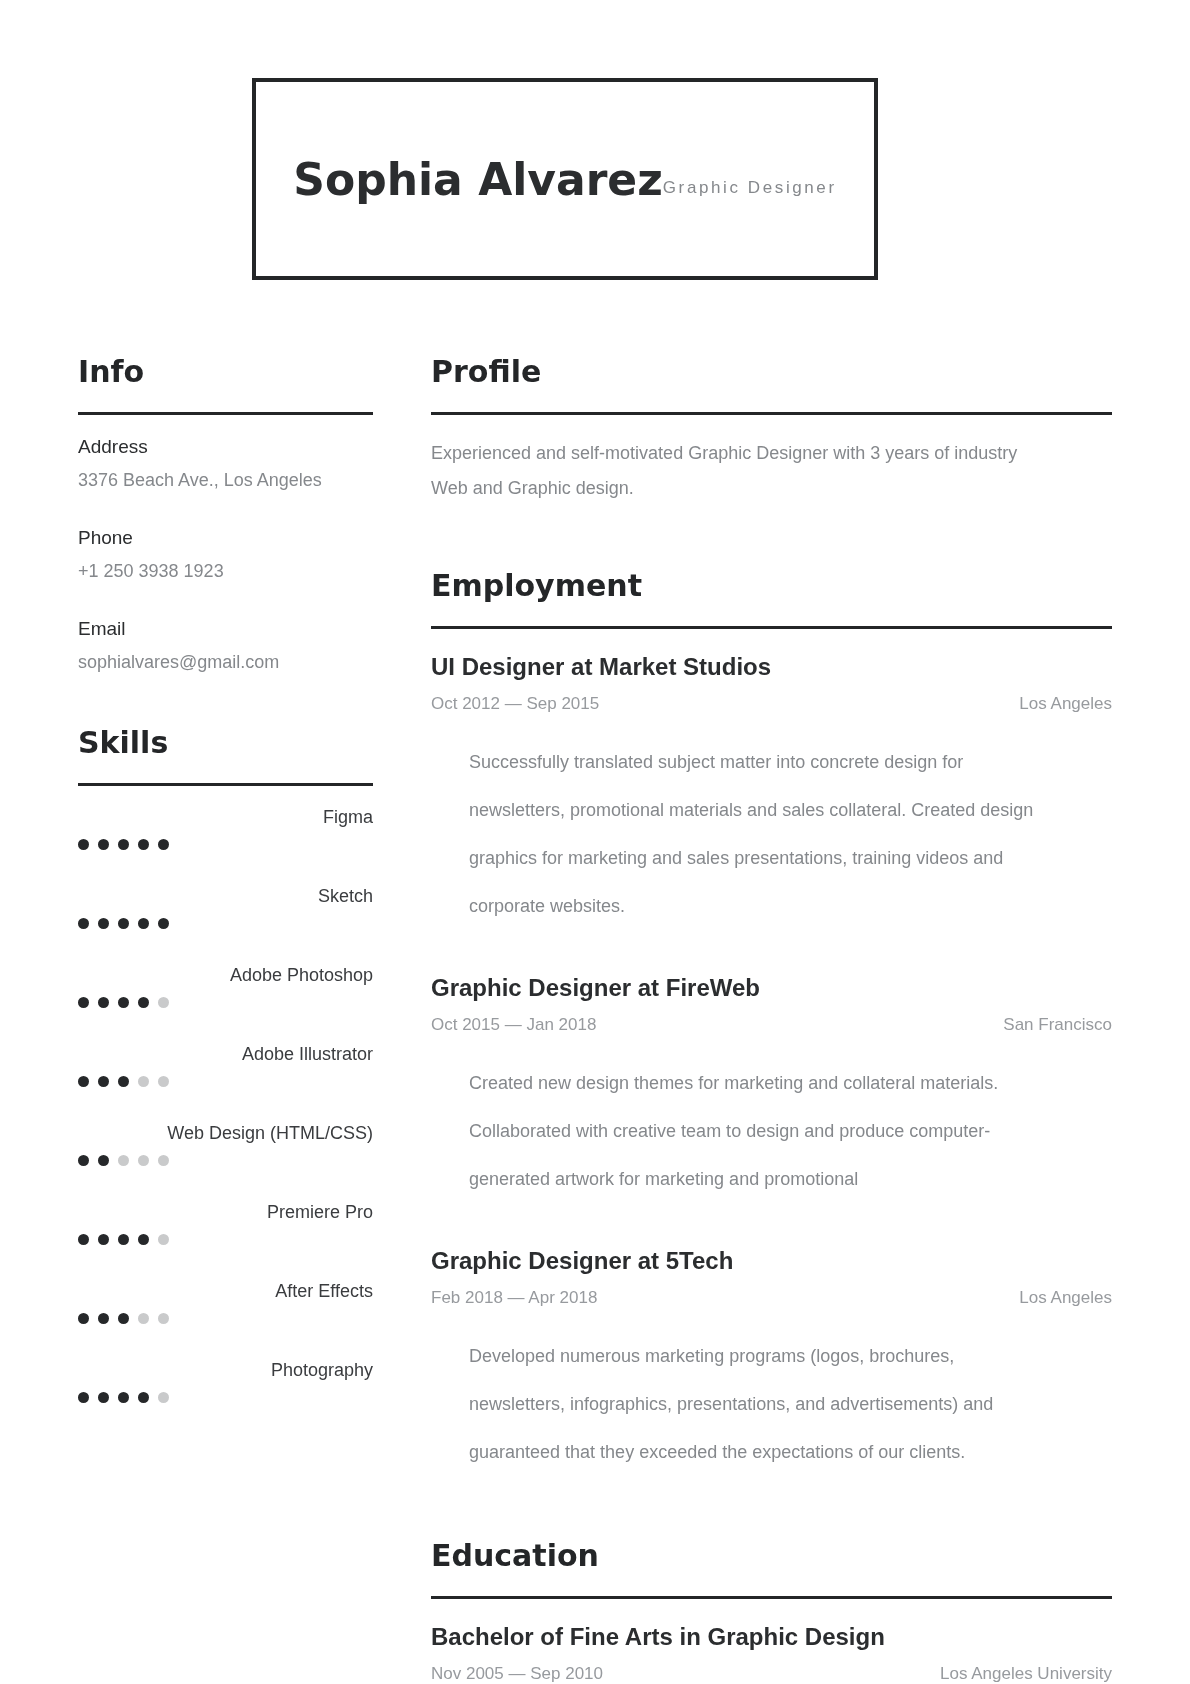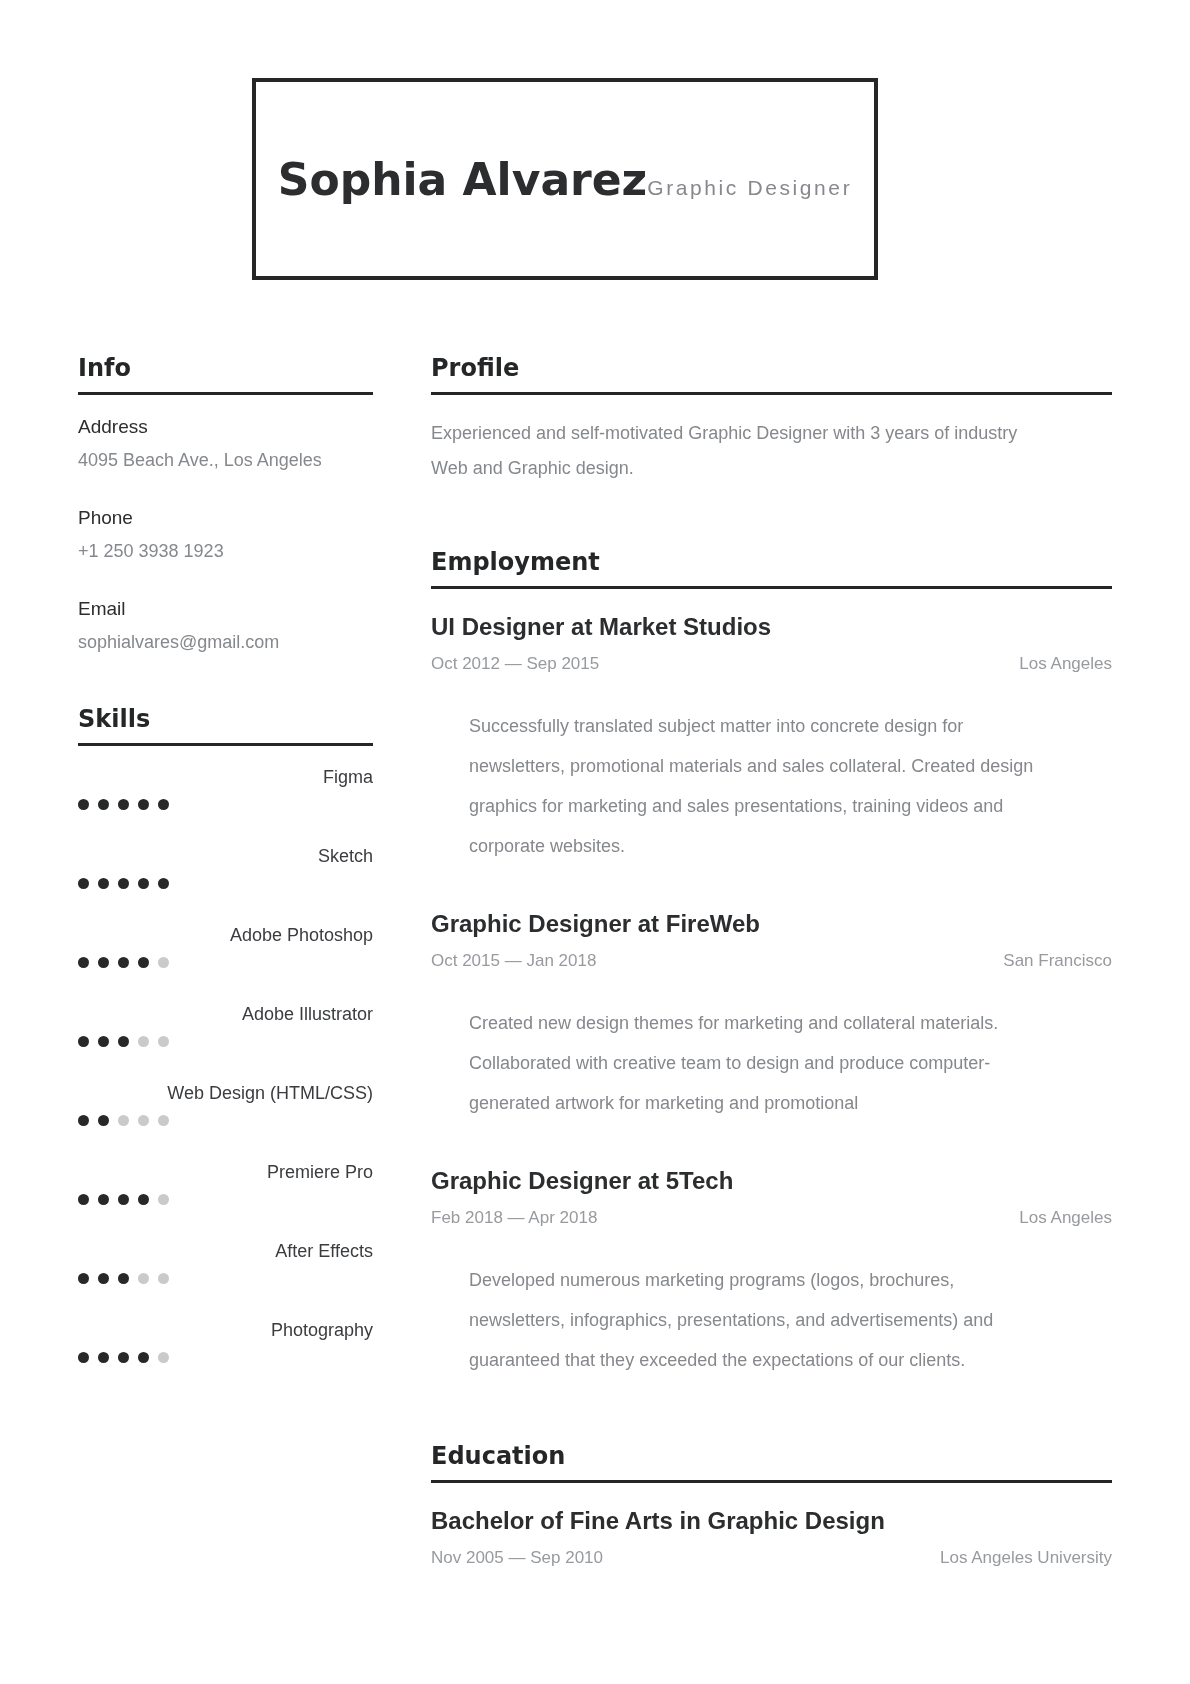--- a/index.html
+++ b/index.html
@@ -26,40 +26,40 @@
   }
   .person-name {
     font-family: "DejaVu Sans", sans-serif;
     font-size: 44px;
     font-weight: 700;
     color: #2b2d2f;
     letter-spacing: 0px;
   }
   .person-role {
     margin-top: 17px;
-    font-size: 21px;
+    font-size: 17px;
     color: #85888c;
     letter-spacing: 2.6px;
   }
 
   
   .columns {
     display: flex;
     padding: 0 78px;
     margin-top: 74px;
   }
   .col-left  { width: 295px; flex: none; }
   .col-right { flex: 1; margin-left: 58px; }
 
   .section-heading {
     font-family: "DejaVu Sans", sans-serif;
-    font-size: 24px;
+    font-size: 30px;
     font-weight: 700;
     color: #242628;
-    padding-bottom: 10px;
+    padding-bottom: 23px;
     border-bottom: 3px solid #242628;
   }
 
   
   .info-fields { margin-top: 21px; }
   .field { margin-bottom: 36px; }
   .field-label {
     font-size: 19px;
     font-weight: 400;
     color: #2b2d2f;
@@ -109,46 +109,46 @@
   }
   .job-meta {
     margin-top: 13px;
     display: flex;
     justify-content: space-between;
     font-size: 17px;
     color: #979a9e;
     gap: 18px;
   }
   .job-desc {
-    margin-top: 32px;
+    margin-top: 24px;
     margin-left: 38px;
     font-size: 18px;
     color: #85888c;
-    line-height: 40px;
+    line-height: 48px;
     max-width: 570px;
   }
 </style>
 </head>
 <body>
 
 <div class="header-box">
   <div class="person-name">Sophia Alvarez</div>
   <div class="person-role">Graphic Designer</div>
 </div>
 
 <div class="columns">
 
   <div class="col-left">
 
     <div>
       <div class="section-heading">Info</div>
       <div class="info-fields">
         <div class="field">
           <div class="field-label">Address</div>
-          <div class="field-value">4095 Beach Ave., Los Angeles</div>
+          <div class="field-value">3376 Beach Ave., Los Angeles</div>
         </div>
         <div class="field">
           <div class="field-label">Phone</div>
           <div class="field-value">+1 250 3938 1923</div>
         </div>
         <div class="field">
           <div class="field-label">Email</div>
           <div class="field-value">sophialvares@gmail.com</div>
         </div>
       </div>

